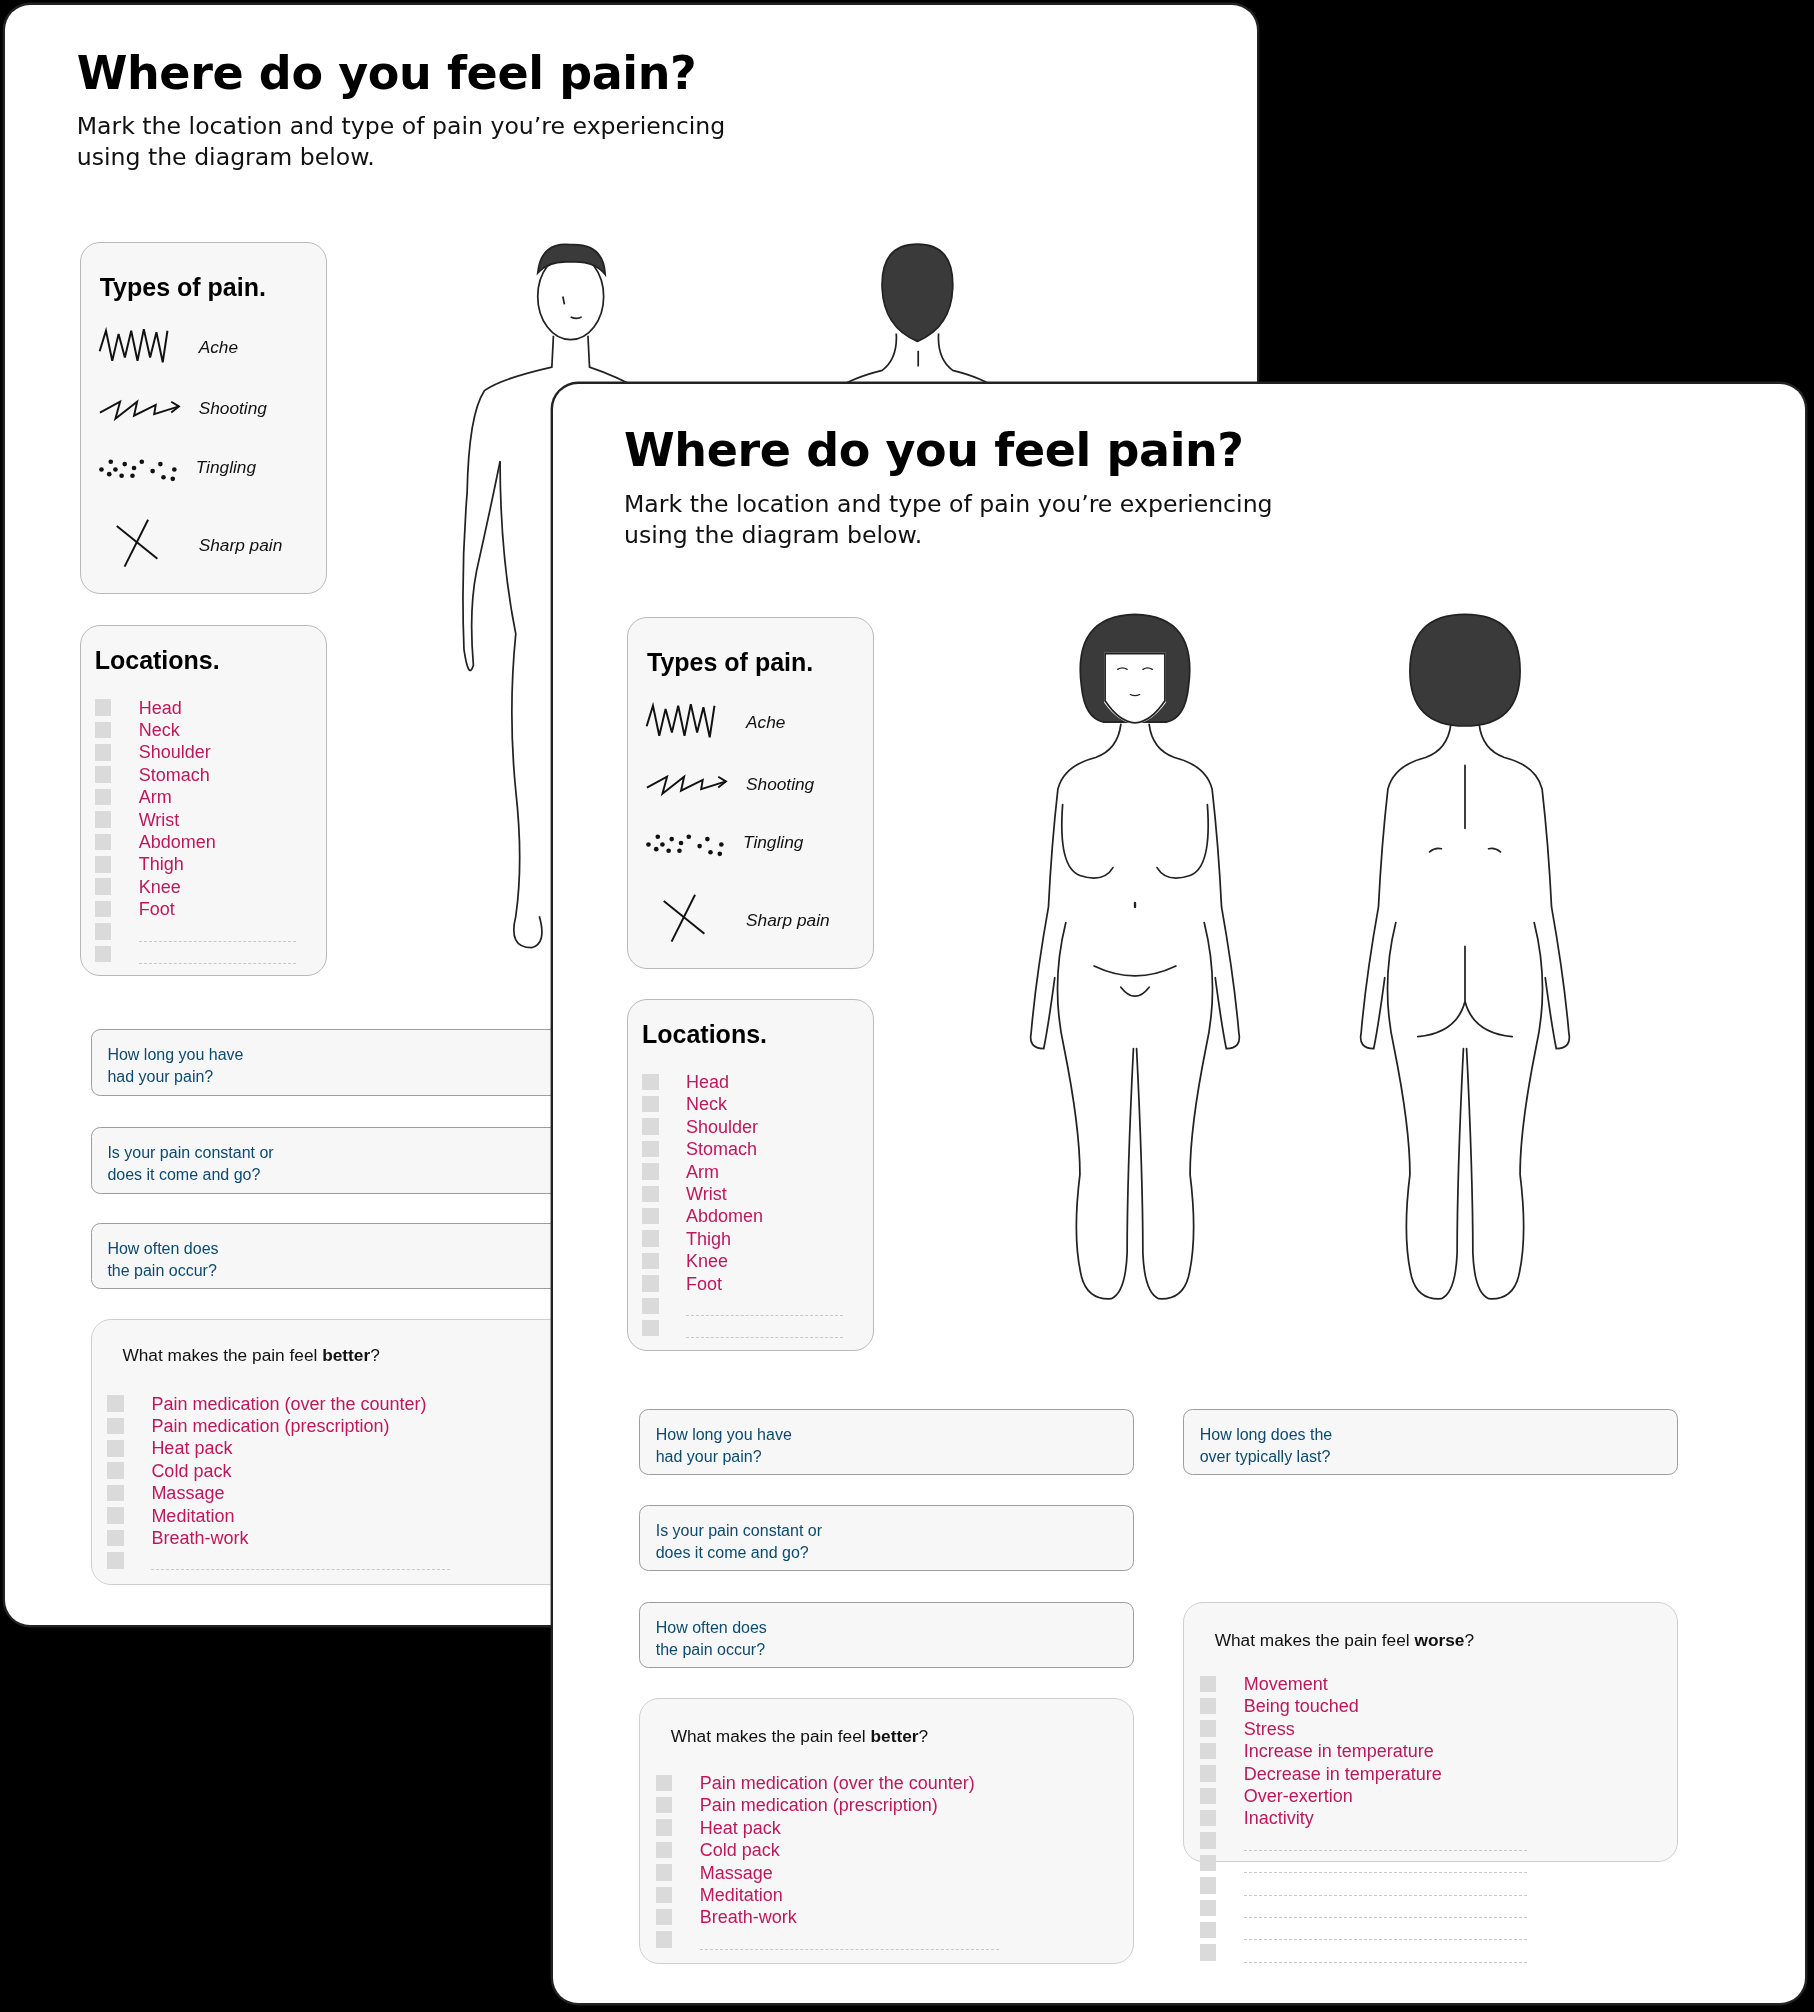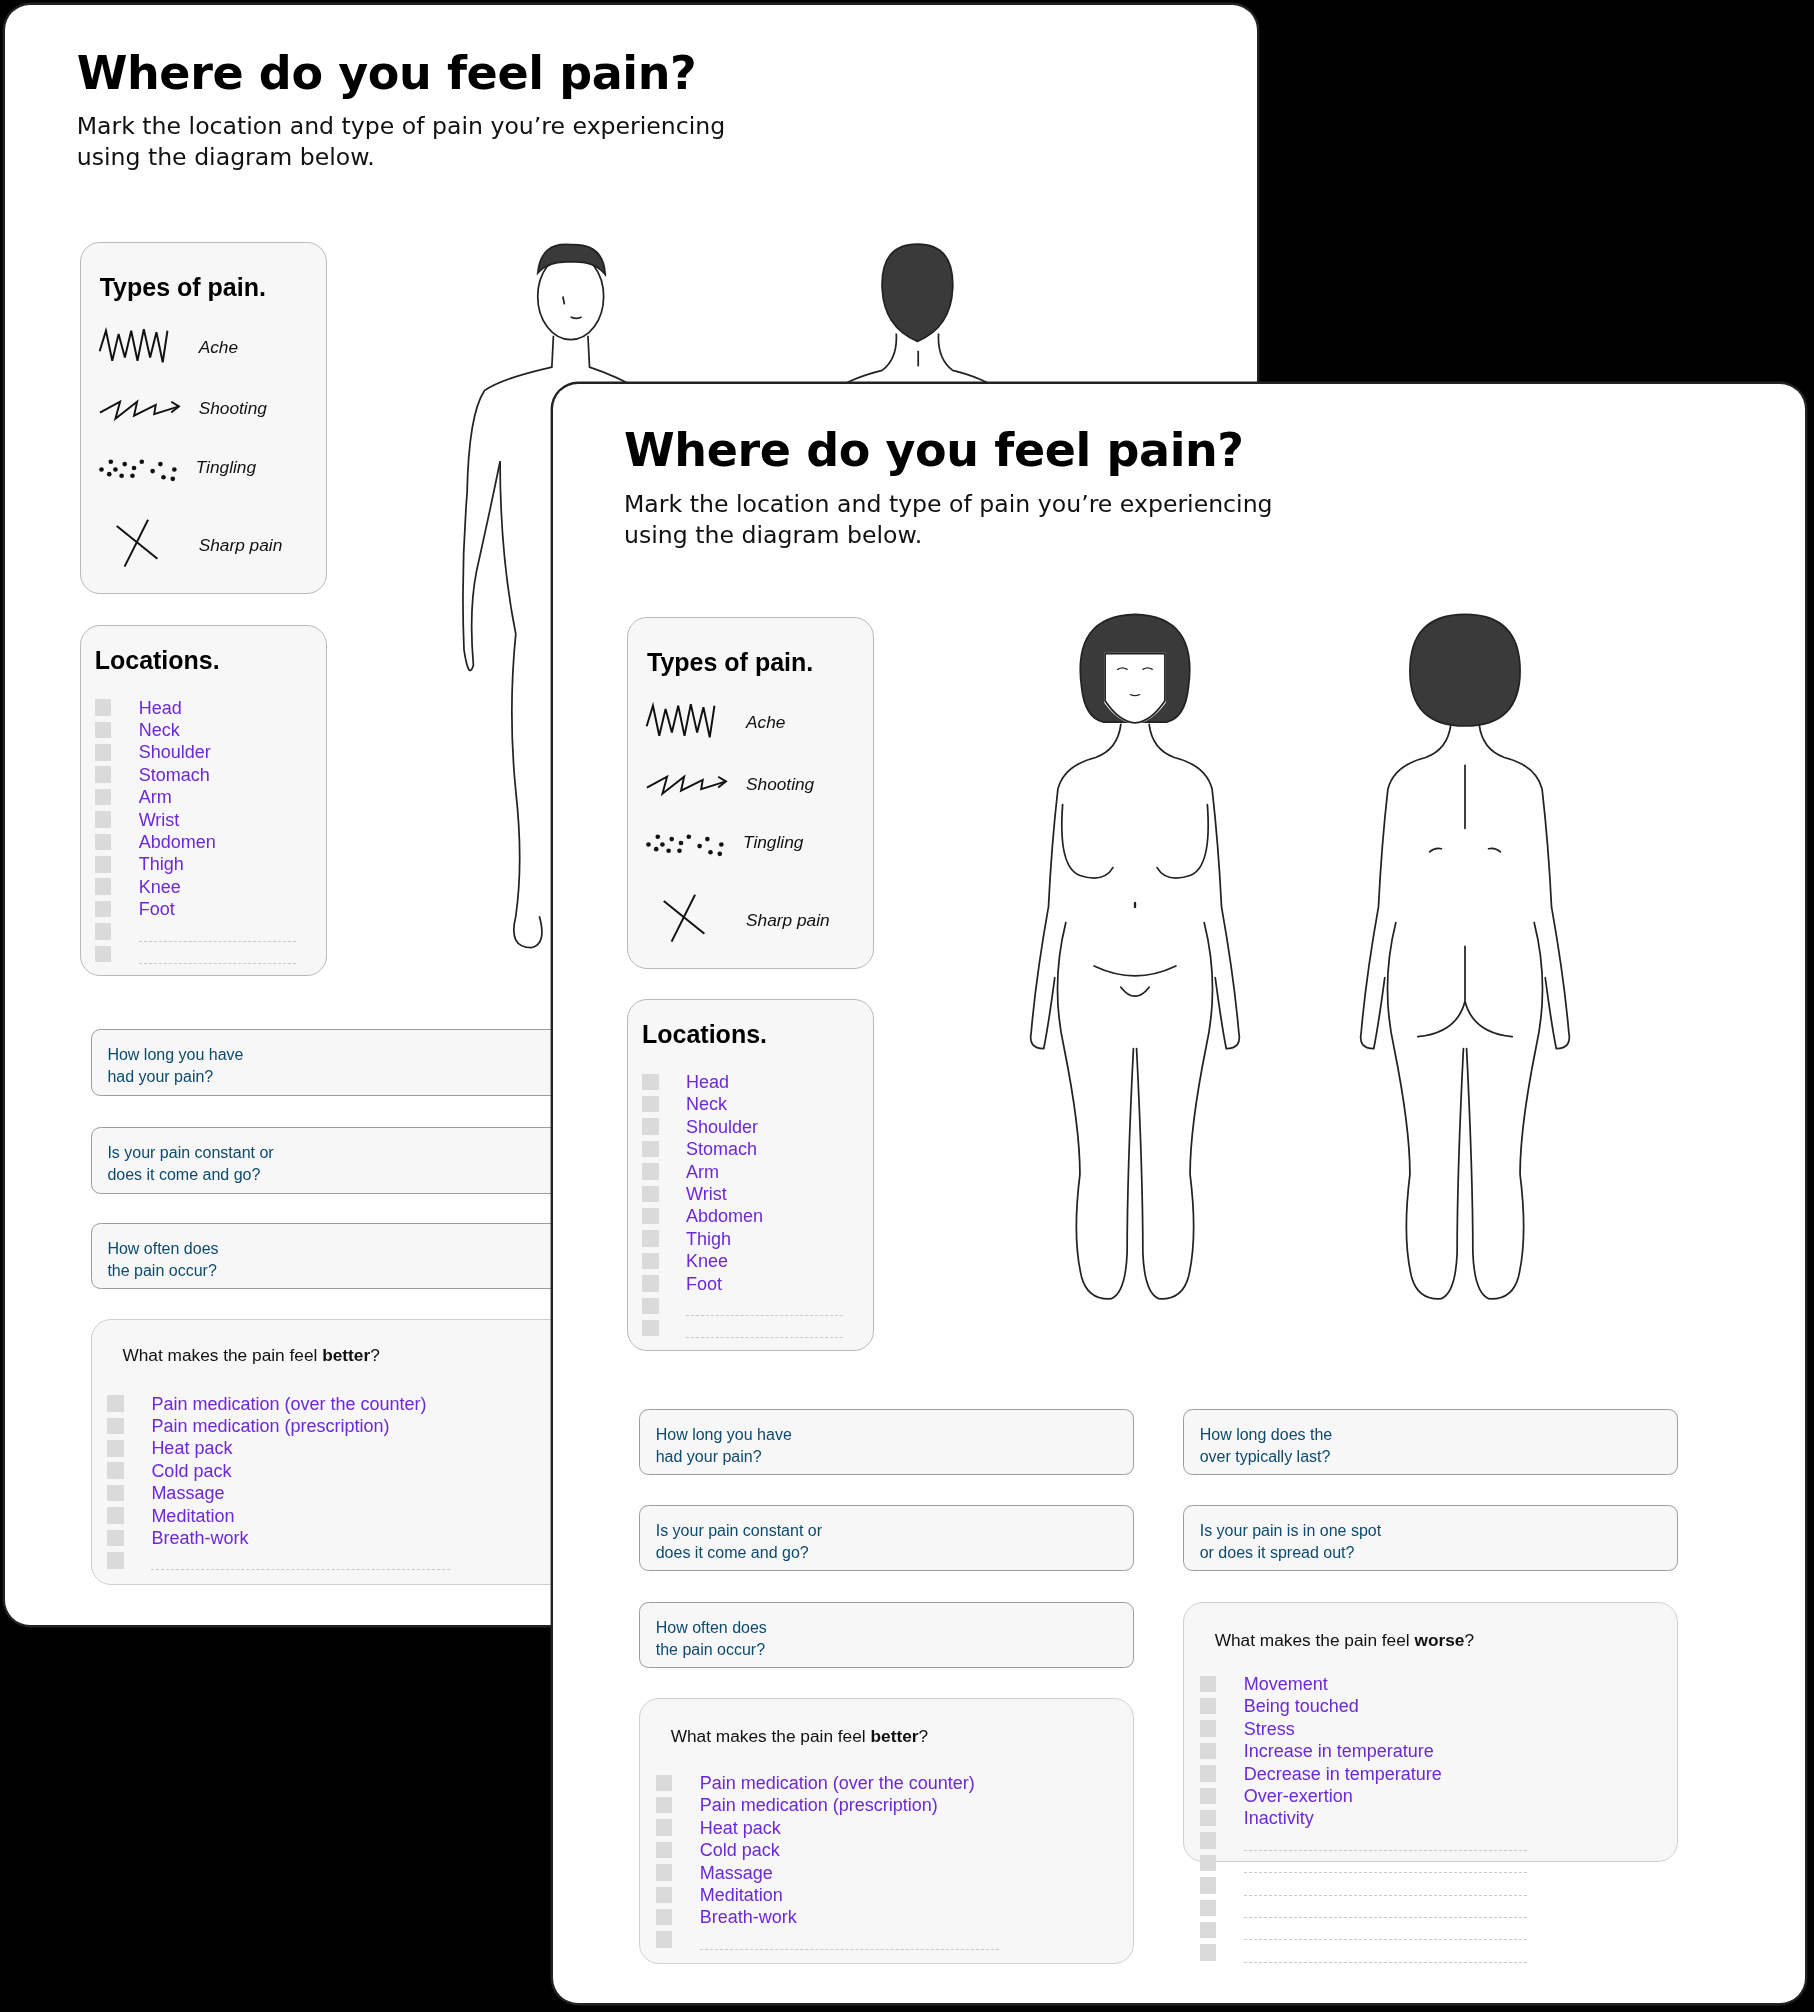--- a/index.html
+++ b/index.html
@@ -24,21 +24,21 @@
   .panel {
     position:absolute; background:#f7f7f7; border:1.6px solid #b9b9b9; border-radius:20px; box-sizing:border-box;
   }
   .panel-title { position:absolute; font-weight:bold; font-size:25px; color:#000; }
   .legend-row { position:absolute; left:0; width:100%; height:47px;font-style:italic; }
   .legend-row svg { position:absolute; left:17.3px; }
   .legend-label { position:absolute; left:118px; font-size:17.3px; color:#111; }
   .check-list { position:absolute; }
   .check-row { position:relative; height:22.4px; }
   .check-box { position:absolute; left:0; top:1.6px; width:16.5px; height:16.5px; background:#dadada; }
-  .check-label { position:absolute; left:44px; top:0; font-size:18px; color:#6d28d9; white-space:nowrap; line-height:20.4px; }
+  .check-label { position:absolute; left:44px; top:0; font-size:18px; color:#be185d; white-space:nowrap; line-height:20.4px; }
   .check-blank { position:absolute; left:44px; top:19px; width:157px; border-top:1.2px dashed #c8c8c8; }
   .q-box { position:absolute; background:#f7f7f7; border:1.6px solid #9d9d9d; border-radius:9.4px; box-sizing:border-box; }
   .q-text { position:absolute; left:15.7px; top:14px; font-size:16px; line-height:22px; color:#0c4a6e; width:314px; }
   .list-title { position:absolute; left:15.7px; top:27px; font-size:17.3px; color:#111; white-space:nowrap;margin-left:15px; }
   .list-title b { font-weight:bold; }
   .figure { position:absolute; }
 </style>
 </head>
 <body>
 
@@ -413,26 +413,20 @@
         </div>
     </div>
   </div>
 
   <div class="q-box" style="left:630px;top:1025px;width:495px;height:66px;">
     <div class="q-text">
         <div>How long does the</div>
         <div>over typically last?</div>
       </div>
   </div>
-  <div class="q-box" style="left:630px;top:1121px;width:495px;height:66px;">
-    <div class="q-text">
-        <div>Is your pain is in one spot</div>
-        <div>or does it spread out?</div>
-      </div>
-  </div>
   <div class="panel" style="left:630px;top:1218px;width:495px;height:260px;border-color:#cfcfcf;">
     <div class="list-title"><span>What makes the pain feel </span><b>worse</b><span>?</span></div>
     <div class="check-list" style="left:15.7px;top:71px;">
       <div class="check-row">
           <span class="check-box"></span>
           <span class="check-label">Movement</span>
         </div>
       <div class="check-row">
           <span class="check-box"></span>
           <span class="check-label">Being touched</span>

